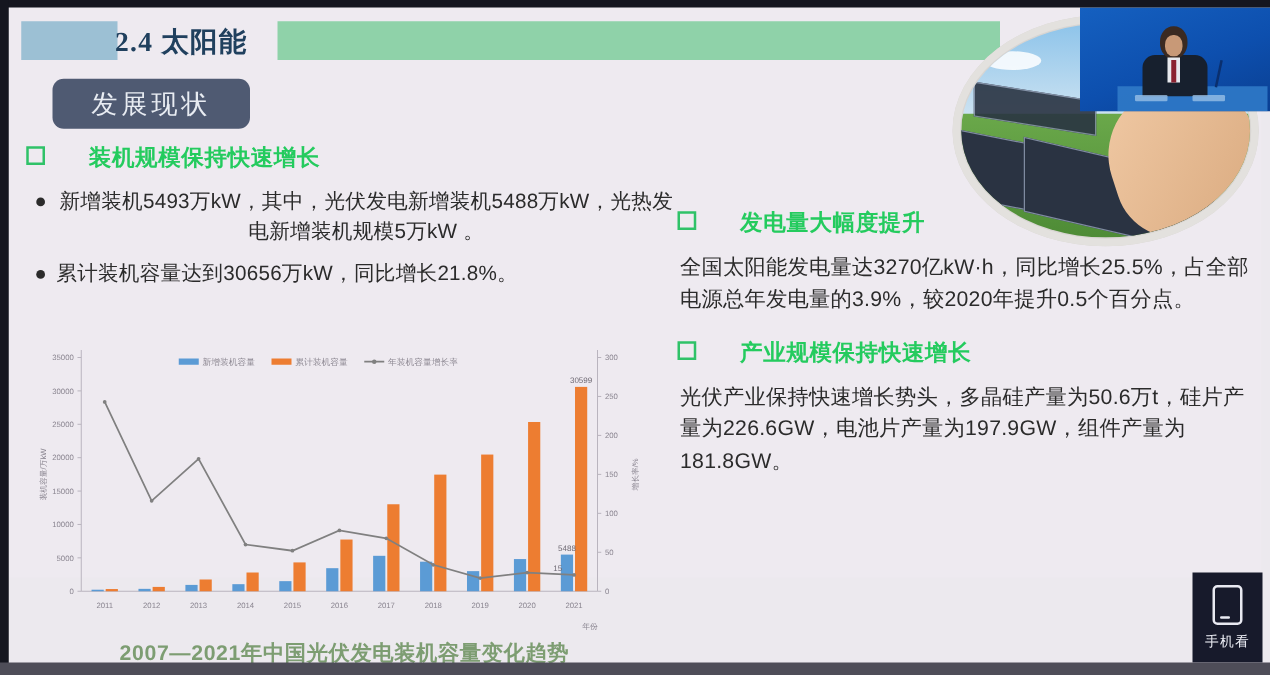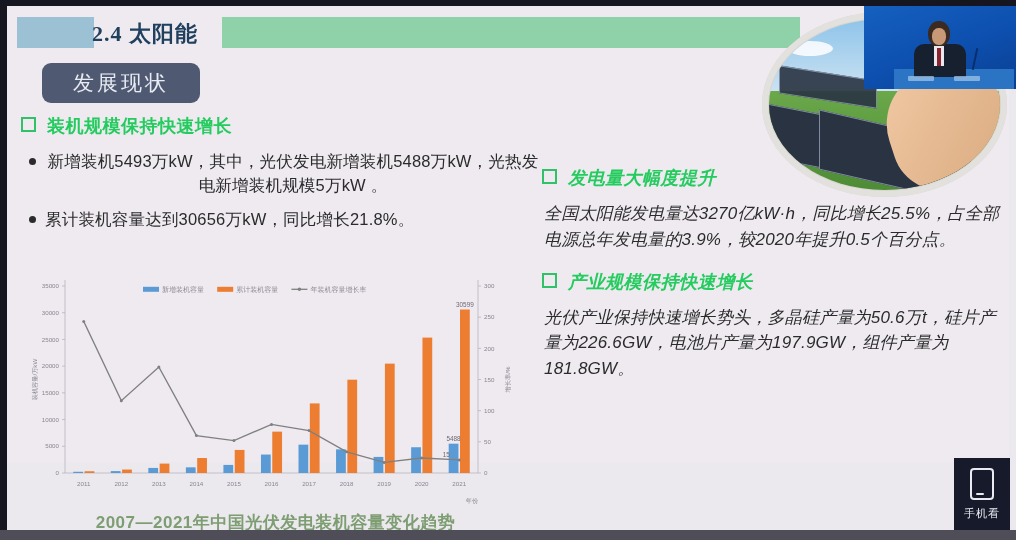--- a/index.html
+++ b/index.html
@@ -25,28 +25,28 @@
          border-radius:9px;display:flex;align-items:center;justify-content:center;
          color:#e8ecf2;font-size:21px;letter-spacing:3px;
          font-family:"Liberation Serif","DejaVu Serif",serif;}
 
   
   .col-left{position:absolute;left:14px;top:108px;width:520px;}
   .col-right{position:absolute;left:535px;top:160px;width:460px;}
 
   .sec-head{display:flex;align-items:baseline;gap:11px;margin-bottom:11px;}
   .sq{display:inline-block;width:11px;height:11px;border:2px solid #2fc268;flex:0 0 auto;}
-  .sec-head .ttl{color:#24cb5e;font-size:18px;font-weight:bold;letter-spacing:.5px;}
+  .sec-head .ttl{color:#24cb5e;font-size:18px;font-weight:bold;letter-spacing:.5px;margin-left:24px;}
 
   .bullet-row{display:flex;gap:9px;margin:0 0 9px 8px;text-align:center;}
   .dot{flex:0 0 auto;width:7px;height:7px;border-radius:50%;background:#2b2b2b;margin-top:9px;}
   .bullet-txt{font-size:16.5px;color:#2b2b2b;line-height:1.48;letter-spacing:.2px;}
 
   .para{font-size:17px;color:#2b2b2b;line-height:1.52;letter-spacing:.2px;margin:0 0 4px 2px;}
-  .rsec{margin-bottom:17px;font-style:italic;}
+  .rsec{margin-bottom:17px;}
 
   
   .chart-wrap{position:absolute;left:16px;top:262px;width:505px;height:240px;}
   .chart-caption{position:absolute;left:16px;top:505px;width:505px;text-align:center;
       color:#7d9d72;font-size:17px;font-weight:bold;letter-spacing:.5px;}
   svg.chart{display:block;}
   .tick{font-size:6.2px;fill:#8a8590;font-family:"Liberation Sans",sans-serif;}
   .axname{font-size:6.2px;fill:#8a8590;font-family:"Liberation Sans",sans-serif;}
   .dlabel{font-size:6.4px;fill:#6f6a74;font-family:"Liberation Sans",sans-serif;}
   .legtxt{font-size:7px;fill:#8e8993;font-family:"Liberation Sans",sans-serif;}

